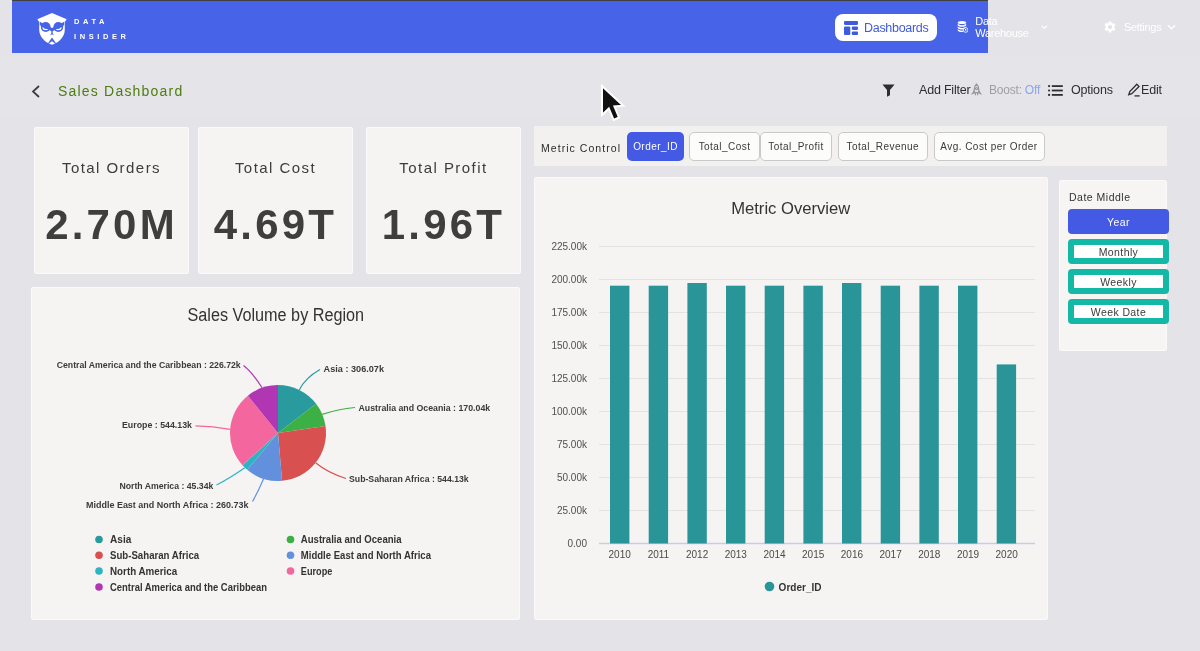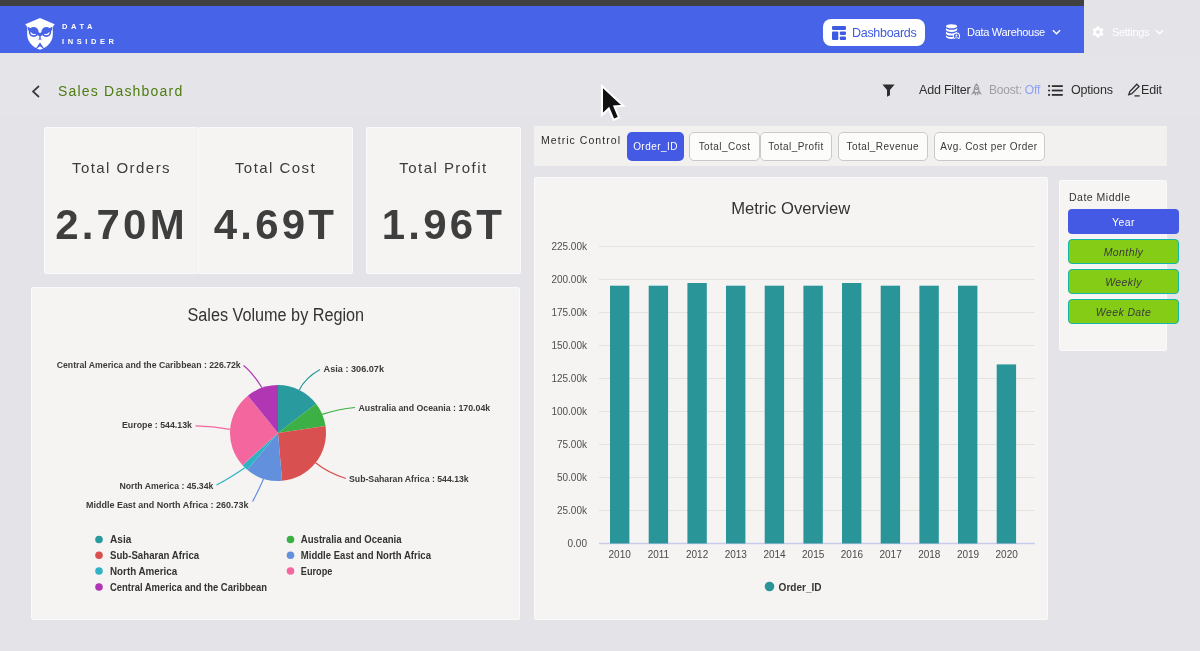--- a/index.html
+++ b/index.html
@@ -1,44 +1,44 @@
 <!DOCTYPE html>
 <html><head>
 <meta charset="utf-8">
 <style>
 * { margin:0; padding:0; box-sizing:border-box; }
 html,body { width:1200px; height:651px; overflow:hidden; }
 body { font-family:"Liberation Sans", sans-serif; background:#e4e3e8; position:relative; }
 .abs { position:absolute; }
 .card { position:absolute; background:#f5f4f2; border:1px solid #fafafc; border-radius:2px; }
 
-#topbar { position:absolute; left:0; top:0; width:1084px; height:53px; background:#4763e7; border-top:6px solid #404040; }
+#topbar { position:absolute; left:12px; top:0; width:976px; height:53px; background:#4763e7; border-top:1px solid #404040; }
 #logotext { position:absolute; left:62px; top:13px; color:#fff; font-size:7.5px; font-weight:bold; letter-spacing:3.6px; line-height:15px; }
 .pill { position:absolute; left:823px; top:13px; width:102px; height:27px; background:#ffffff; border-radius:8px; display:flex; align-items:center; }
 .pill span { color:#3e5ae0; font-size:12.5px; letter-spacing:-0.3px; font-weight:500; margin-left:6px; }
 .navitem { position:absolute; top:0; height:51px; display:flex; align-items:center; color:#fff; font-size:11px; letter-spacing:-0.3px; }
 
 #hdr { position:absolute; left:0; top:55px; width:1200px; height:60px; background:#e5e4e8; }
 #title { position:absolute; left:58px; top:83px; font-size:14px; letter-spacing:1.2px; color:#4d7c0f; }
 .hicon { position:absolute; top:78px; height:24px; display:flex; align-items:center; font-size:12.5px; letter-spacing:-0.2px; color:#2e2e2e; font-weight:500; }
 
 .kpi { width:155px; height:147px; top:127px; }
 .kpi .t { text-align:center; margin-top:31px; font-size:15px; letter-spacing:1.45px; color:#3c3c3c; }
 .kpi .v { text-align:center; margin-top:28px; font-size:42px; line-height:42px; font-weight:700; color:#3e3e3e; letter-spacing:3.2px; }
 
 #mc { left:534px; top:126px; width:633px; height:40px; background:#f2f1ef; border:none; border-radius:0; }
 .mbtn { position:absolute; top:132px; height:29px; border-radius:5px; font-size:10px; letter-spacing:0.45px; display:flex; align-items:center; justify-content:center; }
 .mbtn.sel { background:#4459e4; color:#fff; }
 .mbtn.un { background:#fcfcfb; border:1px solid #c9c9c9; color:#3a3a3a; }
 
 #dr { left:1059px; top:180px; width:108px; height:171px; background:#f6f5f3; }
 #dr .lbl { margin:10px 0 0 9px; font-size:10.5px; letter-spacing:0.5px; color:#333; }
-.drbtn { position:absolute; left:1068px; width:111px; height:25px; border-radius:4px; font-size:10.5px; letter-spacing:0.4px; display:flex; align-items:center; justify-content:center; }
+.drbtn { position:absolute; left:1068px; width:101px; height:25px; border-radius:4px; font-size:10.5px; letter-spacing:0.4px; display:flex; align-items:center; justify-content:center; }
 .drbtn.sel { background:#4459e4; color:#fff; }
-.drbtn.un { background:#84cc16; border:1px solid #14b8a6; color:#3a3a3a;font-style:italic; }
+.drbtn.un { background:#ffffff; border:6px solid #14b8a6; color:#3a3a3a; }
 </style>
 </head>
 <body>
 <div id="topbar">
   <svg class="abs" style="left:24.5px;top:12px" width="30" height="32" viewBox="0 0 30 32">
     <path d="M2.2 7.4 L27.8 7.4 L27.8 16.5 C27.8 24.3 22 29.3 15 31.7 C8 29.3 2.2 24.3 2.2 16.5 Z" fill="#ffffff"></path>
     <path d="M15 0 L29.7 6.2 L28.2 8.6 L15 8 L1.8 8.6 L0.3 6.2 Z" fill="#ffffff"></path>
     <circle cx="8.7" cy="14" r="4.9" fill="#4763e7"></circle>
     <circle cx="21.3" cy="14" r="4.9" fill="#4763e7"></circle>
     <path d="M5.7 14.6 A3.2 3.2 0 0 0 11.7 14.6" fill="none" stroke="#ffffff" stroke-width="1.3"></path>
@@ -120,35 +120,35 @@
   <span style="margin-left:8px">Options</span>
 </div>
 <div class="hicon" style="left:1126px">
   <svg width="15" height="14" viewBox="0 0 15 14">
       <path d="M10.8 1.2 L13 3.4 L5.8 10.6 L2.8 11.6 L3.8 8.6 Z" fill="none" stroke="#2e2e2e" stroke-width="1.3"></path>
       <path d="M8.5 12.9 L13.7 12.9" stroke="#2e2e2e" stroke-width="1.3"></path>
     </svg>
   <span style="">Edit</span>
 </div>
 
-<div class="card kpi" style="left:44px">
+<div class="card kpi" style="left:34px">
     <div class="t">Total Orders</div>
     <div class="v">2.70M</div>
   </div>
 <div class="card kpi" style="left:198px">
     <div class="t">Total Cost</div>
     <div class="v">4.69T</div>
   </div>
 <div class="card kpi" style="left:366px">
     <div class="t">Total Profit</div>
     <div class="v">1.96T</div>
   </div>
 
 <div class="card" id="mc"></div>
-<div class="abs" style="left:541px;top:126px;height:28px;display:flex;align-items:center;font-size:10.5px;letter-spacing:1.05px;color:#2b2b2b;">Metric Control</div>
+<div class="abs" style="left:541px;top:134px;height:28px;display:flex;align-items:center;font-size:10.5px;letter-spacing:1.05px;color:#2b2b2b;">Metric Control</div>
 <div class="mbtn sel" style="left:627px;width:57px;">Order_ID</div>
 <div class="mbtn un" style="left:689px;width:71px;">Total_Cost</div>
 <div class="mbtn un" style="left:760px;width:72px;">Total_Profit</div>
 <div class="mbtn un" style="left:838px;width:89.5px;">Total_Revenue</div>
 <div class="mbtn un" style="left:933.5px;width:111px;">Avg. Cost per Order</div>
 
 <div class="card" id="chart" style="left:534px;top:177px;width:514px;height:443px;"></div>
 <svg class="abs" style="left:534px;top:177px" width="514" height="443" viewBox="0 0 514 443" font-family="Liberation Sans, sans-serif">
   <text x="256.7" y="37.1" text-anchor="middle" font-size="17" fill="#333" textLength="119" lengthAdjust="spacingAndGlyphs">Metric Overview</text>
   <g stroke="#e4e3e0" stroke-width="1">

